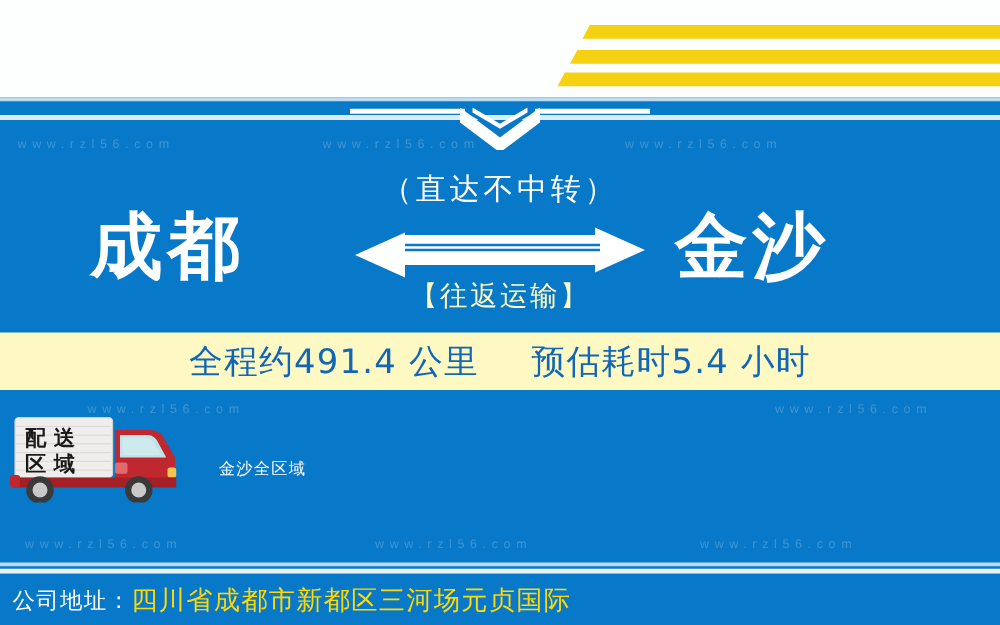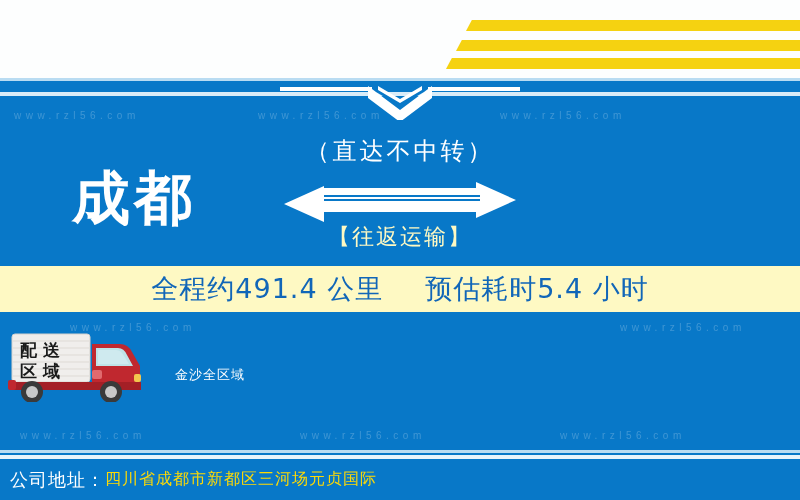--- a/index.html
+++ b/index.html
@@ -89,21 +89,21 @@
   .footer-band{
     position:absolute;left:0;top:459px;width:800px;height:41px;
     background:#0878c8;display:flex;align-items:center;
   }
   .addr-label{
     margin-left:10px;font-size:18px;color:#ffffff;letter-spacing:1px;
     font-family:"DejaVu Sans","Liberation Sans",sans-serif;
     text-align:center;
   }
   .addr-value{
-    font-size:16px;color:#fcd907;letter-spacing:1px;
+    font-size:21px;color:#fcd907;letter-spacing:1px;
     font-family:Liberation Mono, monospace;
   }
 
   
   .wm{
     position:absolute;white-space:nowrap;
     font-size:10px;letter-spacing:4.5px;font-weight:normal;
     color:rgba(255,255,255,.22);
     font-family:"Liberation Sans","DejaVu Sans",sans-serif;
     pointer-events:none;
@@ -130,20 +130,21 @@
     <svg width="240" height="34" viewBox="0 0 240 34">
       <polyline points="0,3 92,3" stroke="#ffffff" stroke-width="4" fill="none"></polyline>
       <polyline points="148,3 240,3" stroke="#ffffff" stroke-width="4" fill="none"></polyline>
       <polygon points="88,0 120,24 152,0 152,12 120,36 88,12" fill="#ffffff"></polygon>
       <polygon points="96,0 120,14 144,0 144,6 120,20 96,6" fill="#0878c8"></polygon>
       <polygon points="98,0 120,13 142,0 142,4 120,17 98,4" fill="#ffffff"></polygon>
     </svg>
   </div>
 
   <div class="city origin">成都</div>
+  <div class="city dest">金沙</div>
 
   <div class="direct-note">（直达不中转）</div>
 
   <div class="arrow-wrap">
     <svg width="240" height="45" viewBox="0 0 240 45">
 
       <polygon points="20,16 196,16 196,8 234,22 196,36 196,28 20,28" fill="#0878c8"></polygon>
       <polygon points="40,10 196,10 196,4 236,22 196,40 196,34 40,34" fill="#ffffff"></polygon>
 
       <polygon points="200,22 60,22 60,22 60,22" fill="none"></polygon>

